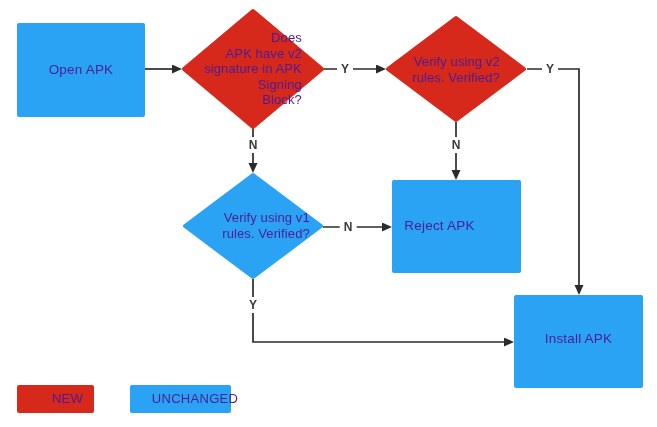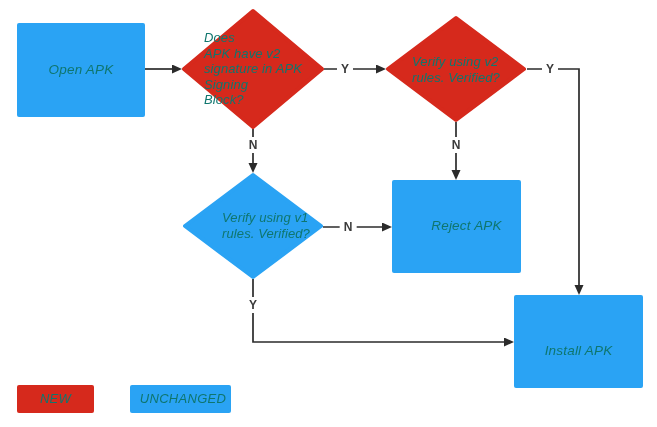--- a/index.html
+++ b/index.html
@@ -18,30 +18,29 @@
   .shapes {
     position: absolute;
     left: 0;
     top: 0;
   }
   .node-label {
     position: absolute;
     display: flex;
     align-items: center;
     justify-content: center;
-    text-align: left;
-    color: #0f766e;
+    text-align: right;
+    color: #4c1d95;
     white-space: pre-line;
     line-height: 1.2;
     pointer-events: none;
-    font-style: italic;
   }
   .rect-label   { font-size: 13.5px; letter-spacing: 0.2px; border-radius: 28px; }
   .diamond-label{ font-size: 13px;   letter-spacing: 0.1px; }
-  .legend-label { font-size: 13px;   letter-spacing: 0.3px; }
+  .legend-label { font-size: 13px;   letter-spacing: 0.3px; padding-left: 12px; }
   .edge-label {
     position: absolute;
     transform: translate(-50%, -50%);
     background: #ffffff;
     color: #3a3a3a;
     font-size: 12px;
     font-weight: bold;
     line-height: 1;
     padding: 2px 4px;
   }
@@ -86,23 +85,23 @@
 signature in APK
 Signing
 Block?</div>
 
   <div class="node-label diamond-label" style="left:388px; top:17px; width:136px; height:106px;">Verify using v2
 rules. Verified?</div>
 
   <div class="node-label diamond-label" style="left:198px; top:173px; width:136px; height:106px;">Verify using v1
 rules. Verified?</div>
 
-  <div class="node-label rect-label" style="left:402px; top:180px; width:129px; height:93px;">Reject APK</div>
+  <div class="node-label rect-label" style="left:375px; top:180px; width:129px; height:93px;">Reject APK</div>
 
-  <div class="node-label rect-label" style="left:514px; top:305px; width:129px; height:93px;">Install APK</div>
+  <div class="node-label rect-label" style="left:514px; top:293px; width:129px; height:93px;">Install APK</div>
 
   <span class="edge-label" style="left:345px; top:69px;">Y</span>
   <span class="edge-label" style="left:253px; top:145px;">N</span>
   <span class="edge-label" style="left:550px; top:69px;">Y</span>
   <span class="edge-label" style="left:456px; top:145px;">N</span>
   <span class="edge-label" style="left:348px; top:227px;">N</span>
   <span class="edge-label" style="left:253px; top:305px;">Y</span>
 
   <div class="node-label legend-label" style="left:17px; top:385px; width:77px; height:28px;">NEW</div>
   <div class="node-label legend-label" style="left:130px; top:385px; width:106px; height:28px;">UNCHANGED</div>

